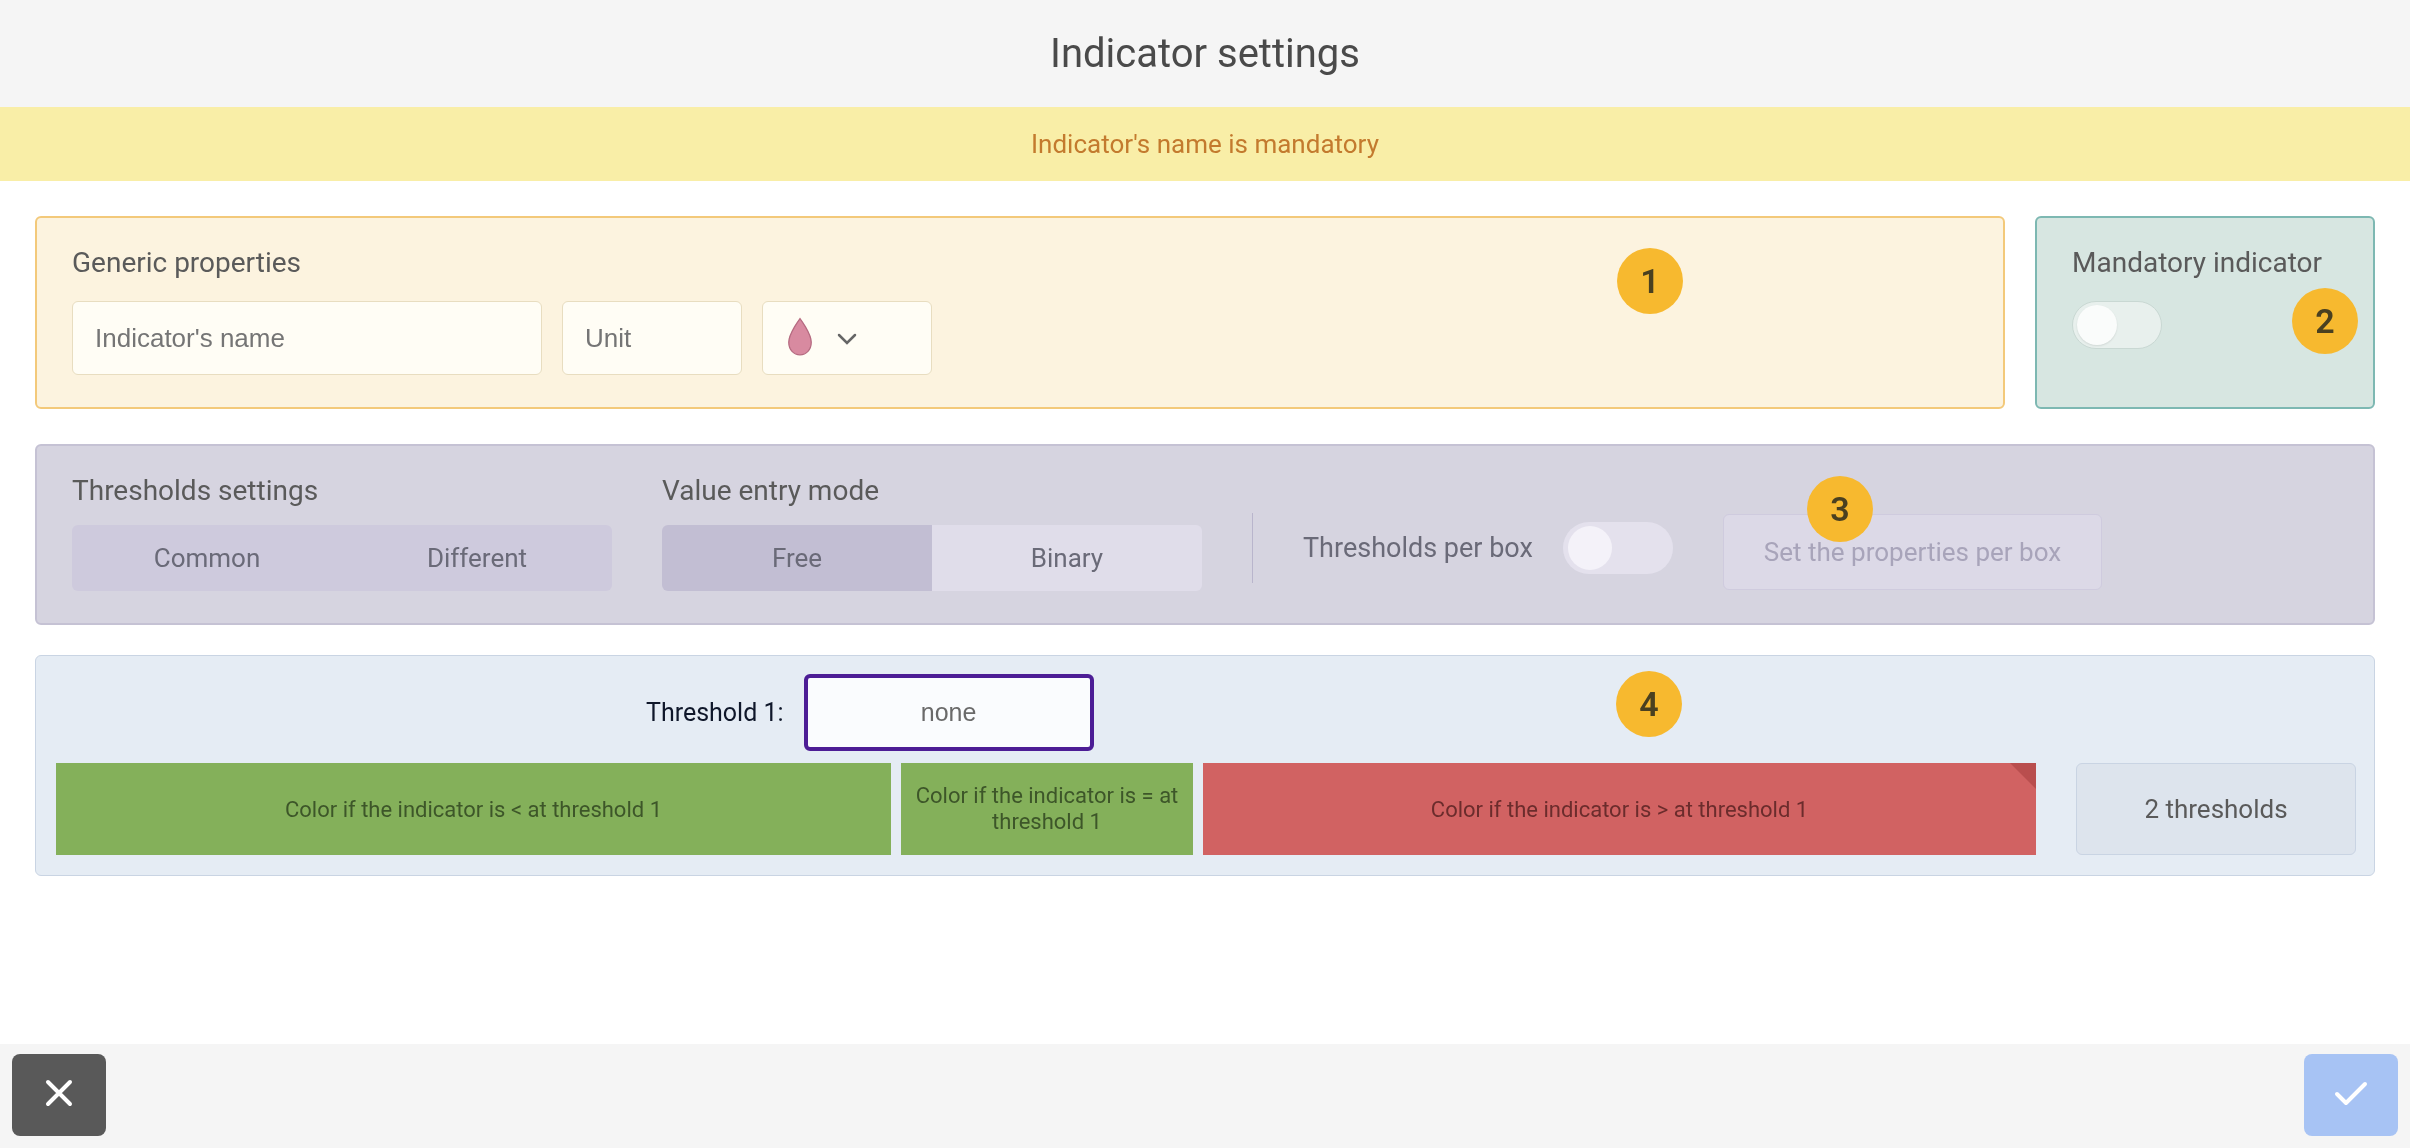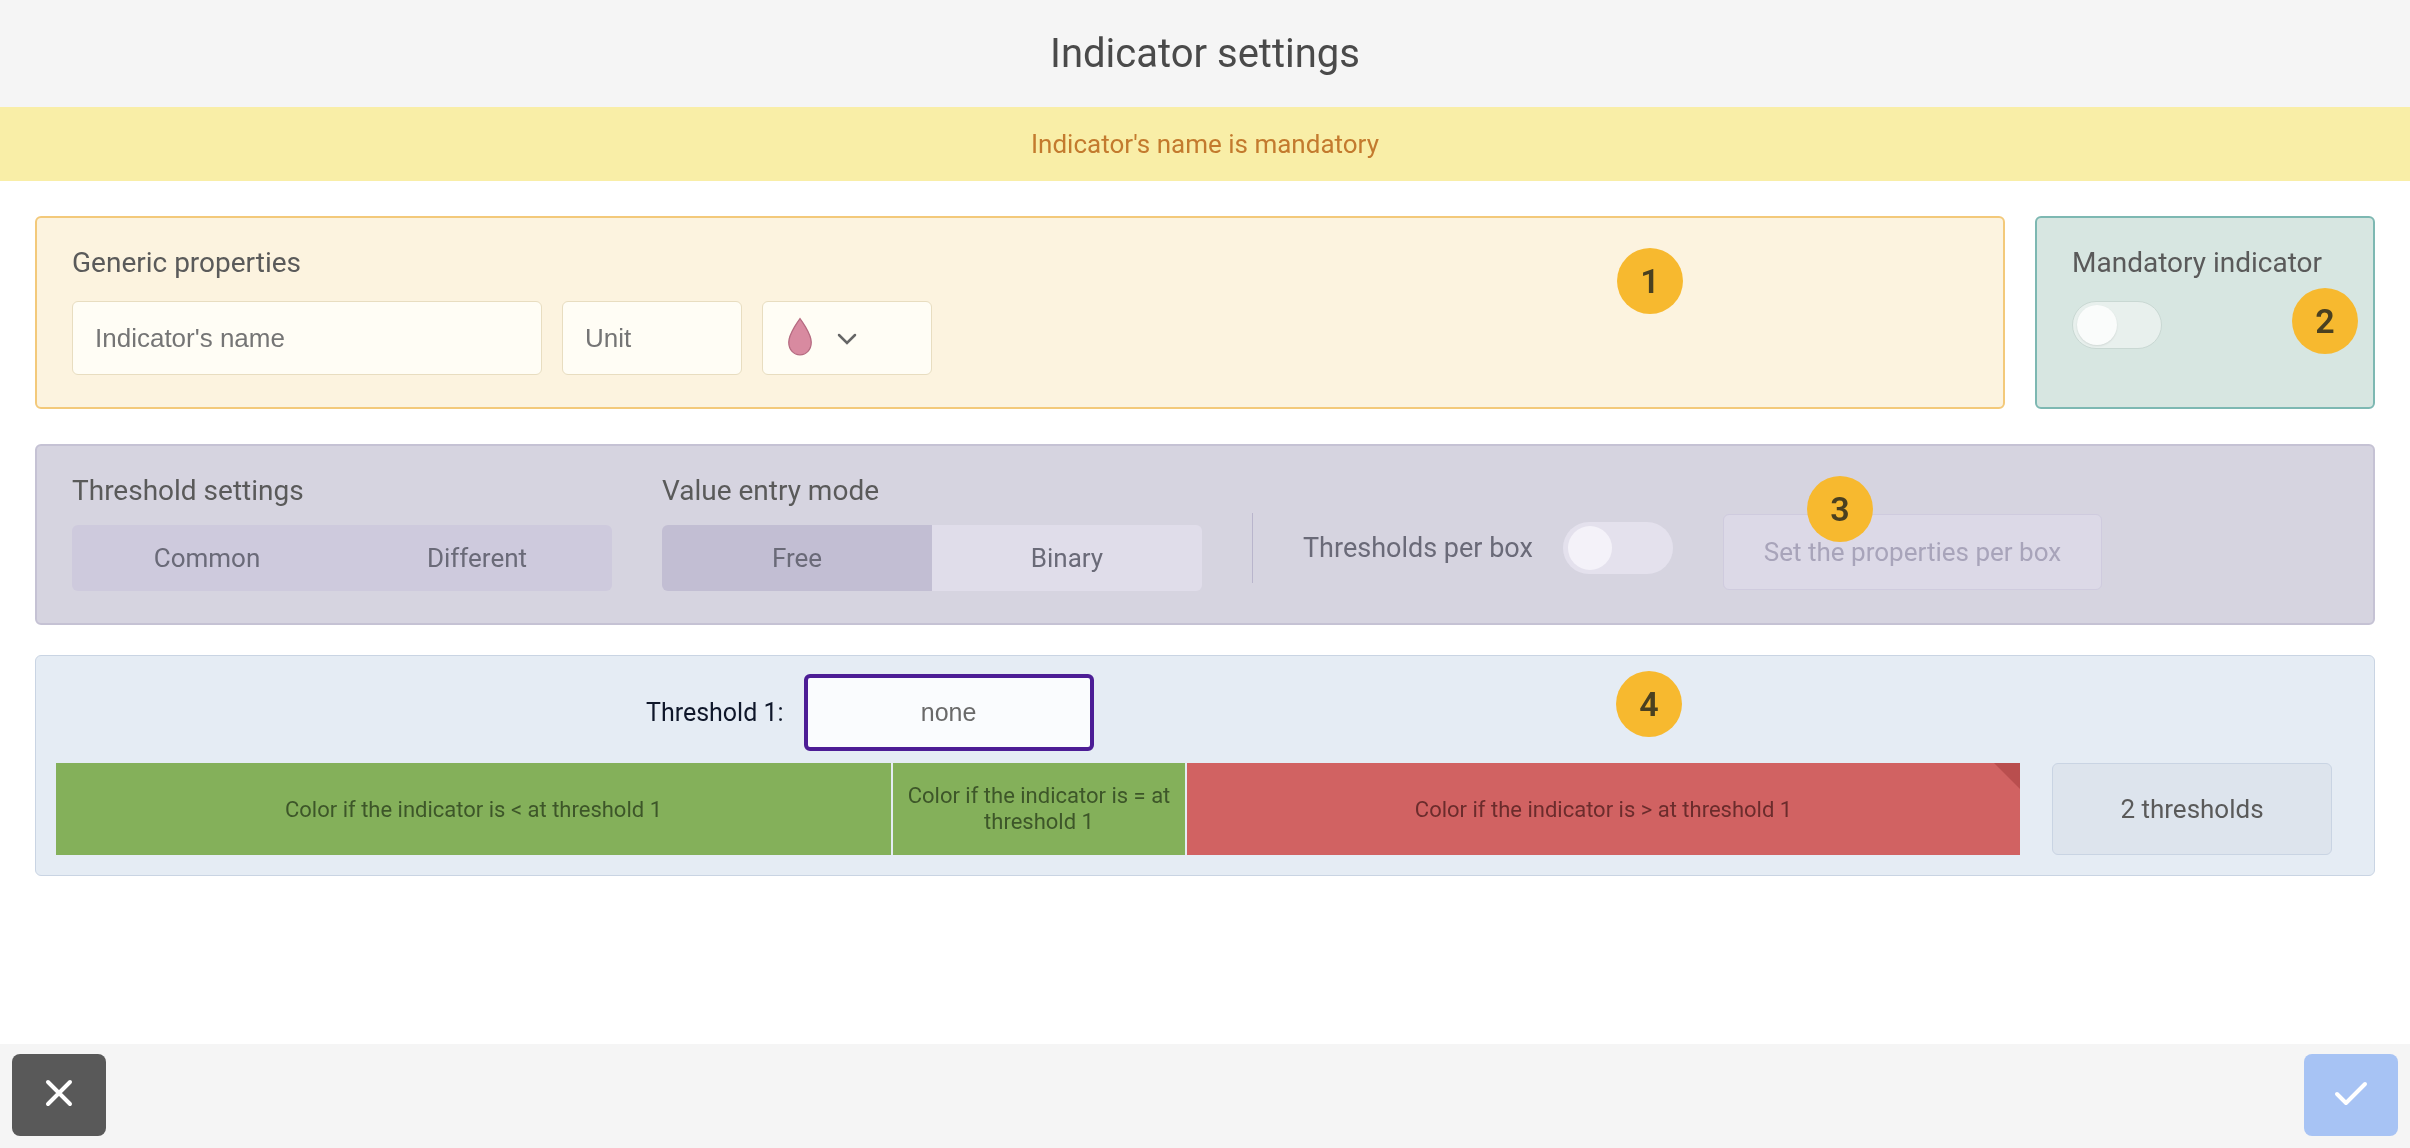--- a/index.html
+++ b/index.html
@@ -193,21 +193,21 @@
     background: #fafcfe;
     border: 4px solid #4c1d95;
     border-radius: 6px;
     padding: 20px;
     font-size: 25px;
     color: #6a6a6a;
     text-align: center;
   }
   .color-row {
     display: flex;
-    gap: 2px;
+    gap: 10px;
     padding-left: 20px;
     align-items: stretch;
   }
   .color-lt {
     flex: 0 0 835px;
     background: #84b05a;
     color: #3d5629;
     font-size: 22px;
     display: flex;
     align-items: center;
@@ -339,21 +339,21 @@
       <div class="toggle">
         <div class="toggle-knob"></div>
       </div>
     </div>
   </div>
 
   <div class="panel-threshold">
     <div class="callout" style="top:30px; right:500px;">3</div>
 
     <div class="threshold-col">
-      <div class="panel-title">Threshold settings</div>
+      <div class="panel-title">Thresholds settings</div>
       <div class="seg seg-threshold">
         <div class="seg-btn">Common</div>
         <div class="seg-btn">Different</div>
       </div>
     </div>
 
     <div class="threshold-col">
       <div class="panel-title">Value entry mode</div>
       <div class="seg seg-value">
         <div class="seg-btn active">Free</div>

